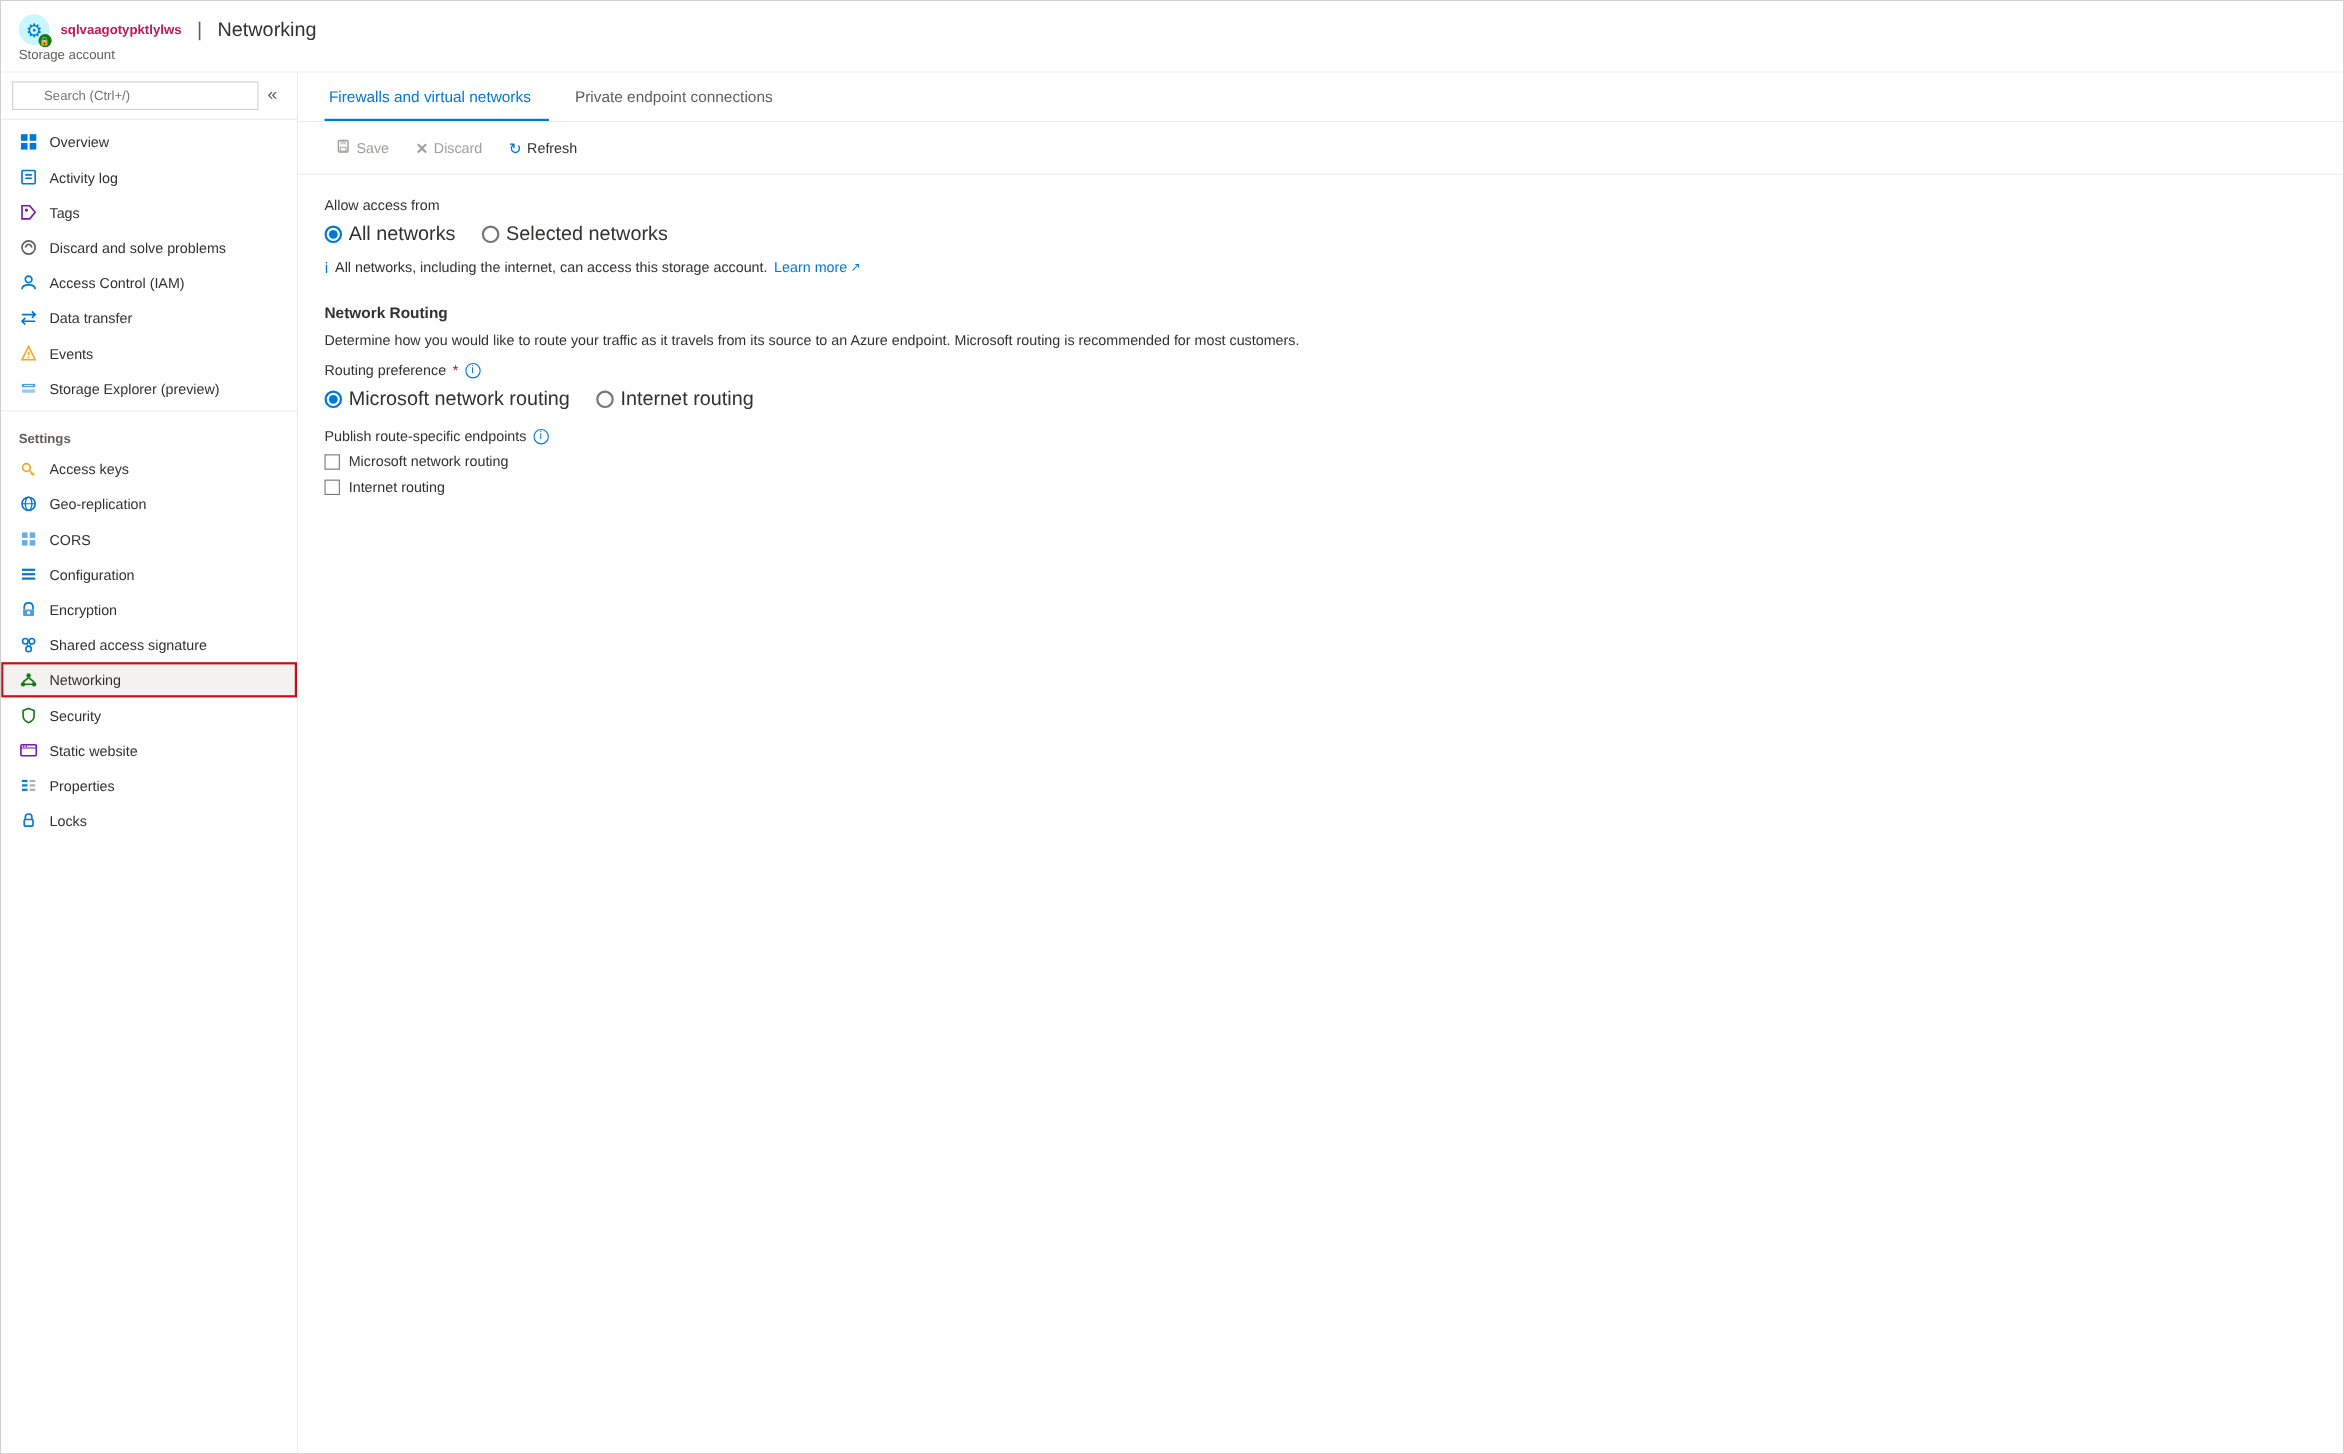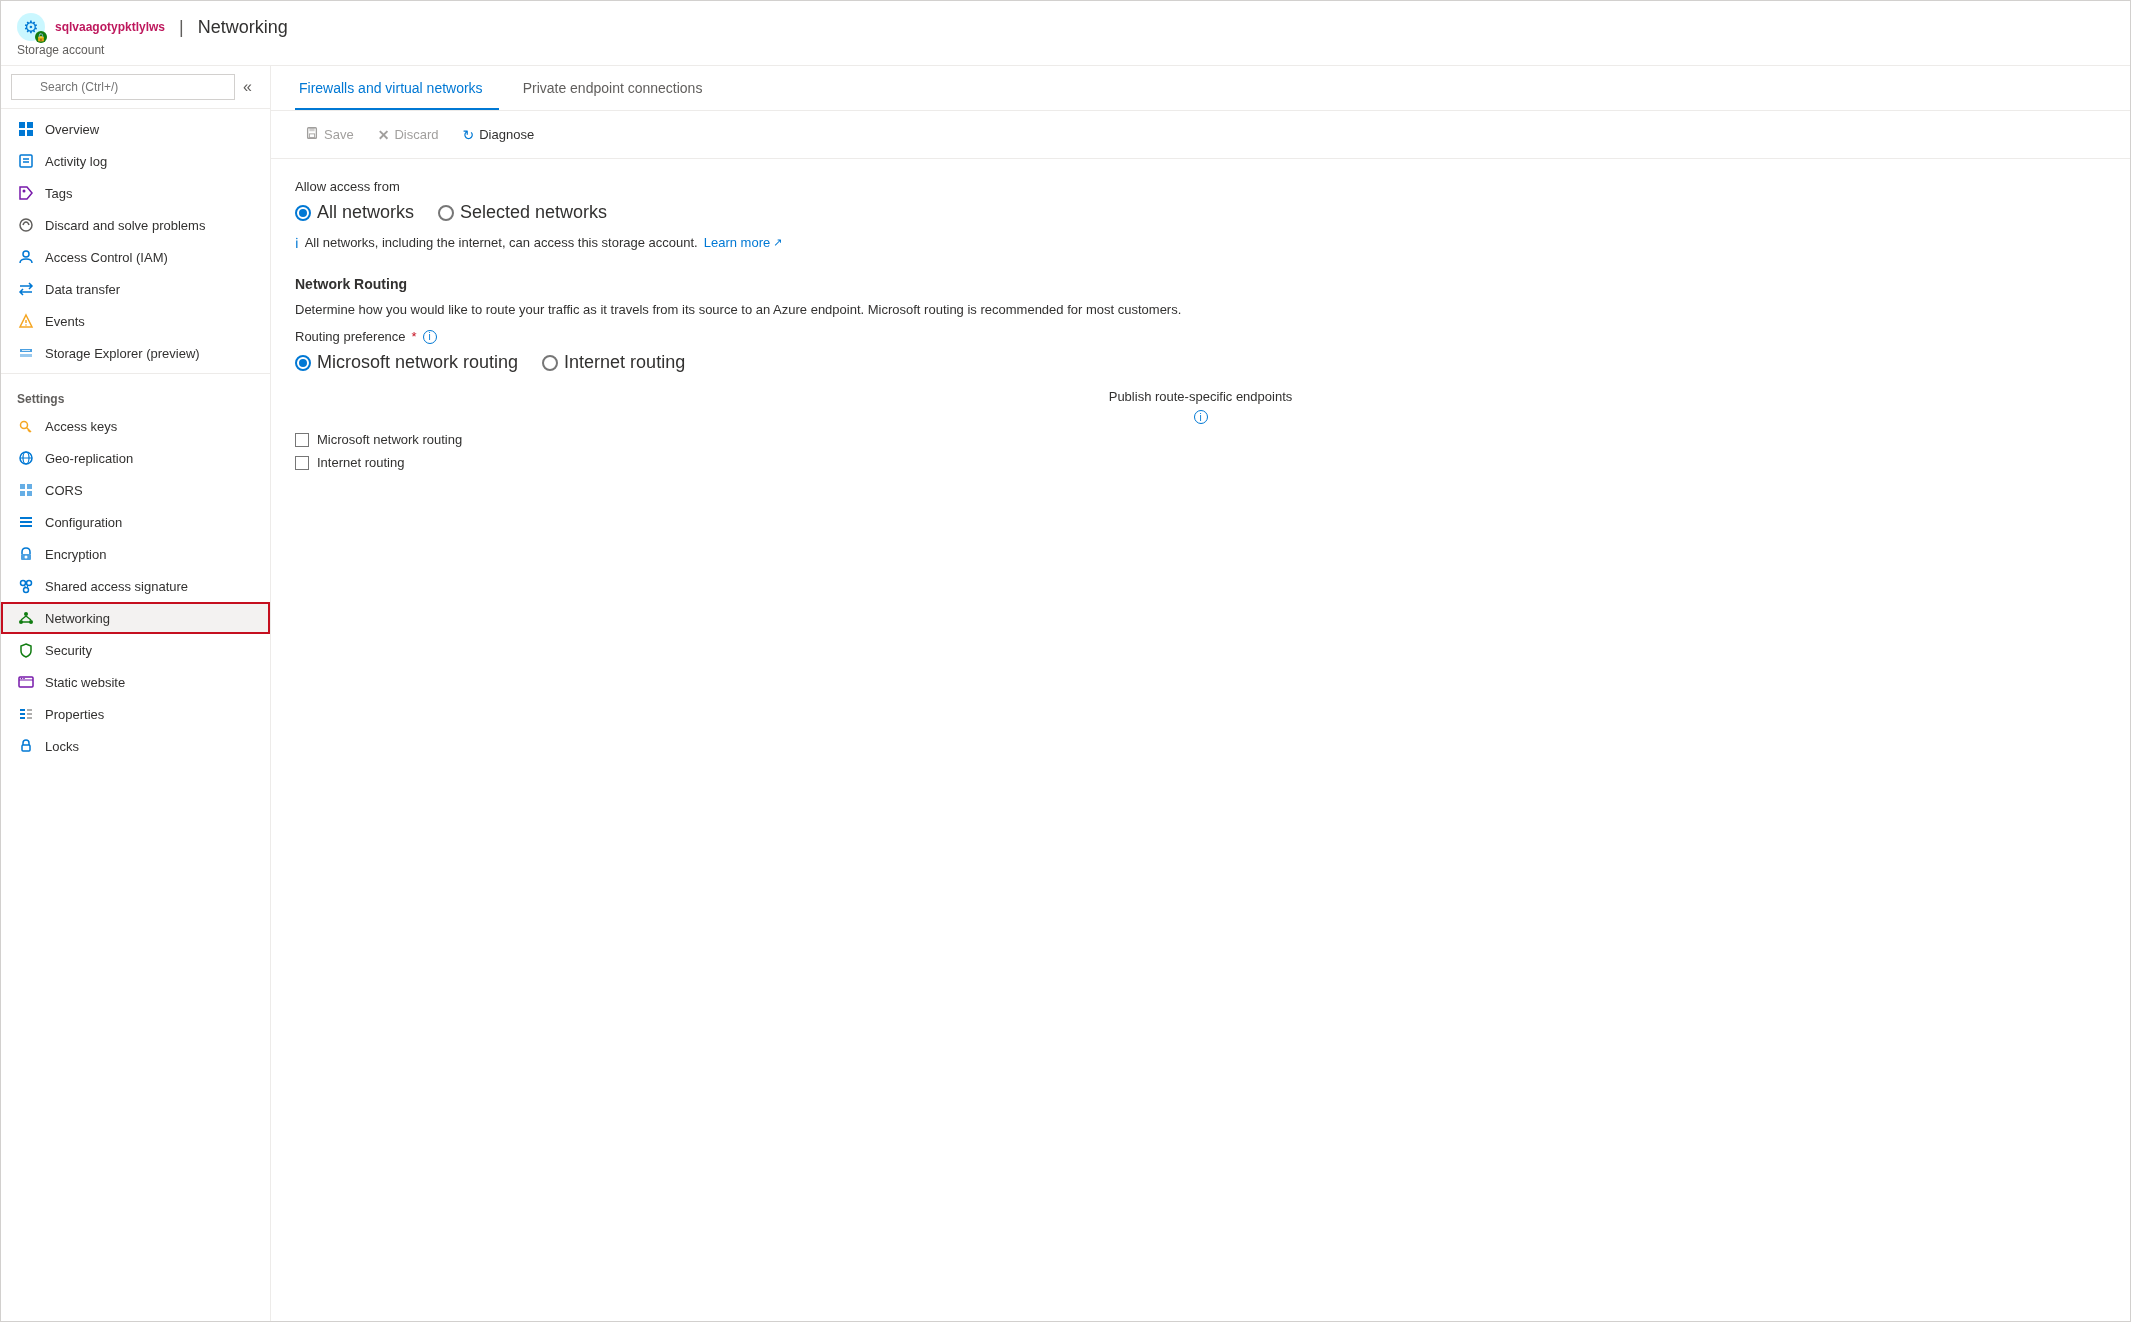--- a/index.html
+++ b/index.html
@@ -71,21 +71,21 @@
 
     
     .network-routing-section { margin-top: 24px; }
     .routing-desc { font-size: 13px; color: #323130; margin-bottom: 12px; }
     .routing-pref-row { display: flex; align-items: center; gap: 6px; margin-bottom: 8px; }
     .routing-pref-label { font-size: 13px; font-weight: 500; }
     .required-star { color: #c50f1f; }
     .info-circle { width: 14px; height: 14px; border-radius: 50%; border: 1px solid #0078d4; color: #0078d4; font-size: 10px; display: inline-flex; align-items: center; justify-content: center; cursor: pointer; }
 
     .publish-endpoints-section { margin-top: 16px; }
-    .publish-label { font-size: 13px; margin-bottom: 8px; display: flex; align-items: center; gap: 6px; flex-direction: column; }
+    .publish-label { font-size: 13px; margin-bottom: 8px; display: flex; align-items: center; gap: 6px; }
 
     .checkbox-row { display: flex; align-items: center; gap: 8px; margin-bottom: 8px; cursor: pointer; font-size: 13px; }
     .checkbox-box { width: 14px; height: 14px; border: 1px solid #767676; background: #fff; display: flex; align-items: center; justify-content: center; flex-shrink: 0; }
 
     .divider { height: 1px; background: #edebe9; margin: 4px 0; }
 
     .collapse-btn { padding: 7px 10px; cursor: pointer; color: #605e5c; display: flex; align-items: center; }
   </style>
 </head>
 <body>
@@ -367,21 +367,21 @@
               </svg>
           </span>
           <span>Save</span>
         </button>
         <button class="toolbar-btn disabled">
           <span class="toolbar-icon" style="color:#a19f9d;font-weight:bold;">✕</span>
           <span>Discard</span>
         </button>
         <button class="toolbar-btn">
           <span class="toolbar-icon" style="color:#0078d4;">↻</span>
-          <span>Diagnose</span>
+          <span>Refresh</span>
         </button>
       </div>
 
       <div class="panel">
 
         <div class="allow-access-section">
           <div class="allow-label">Allow access from</div>
           <div class="radio-group">
             <label class="radio-option">
               <div class="radio-circle checked"></div>

